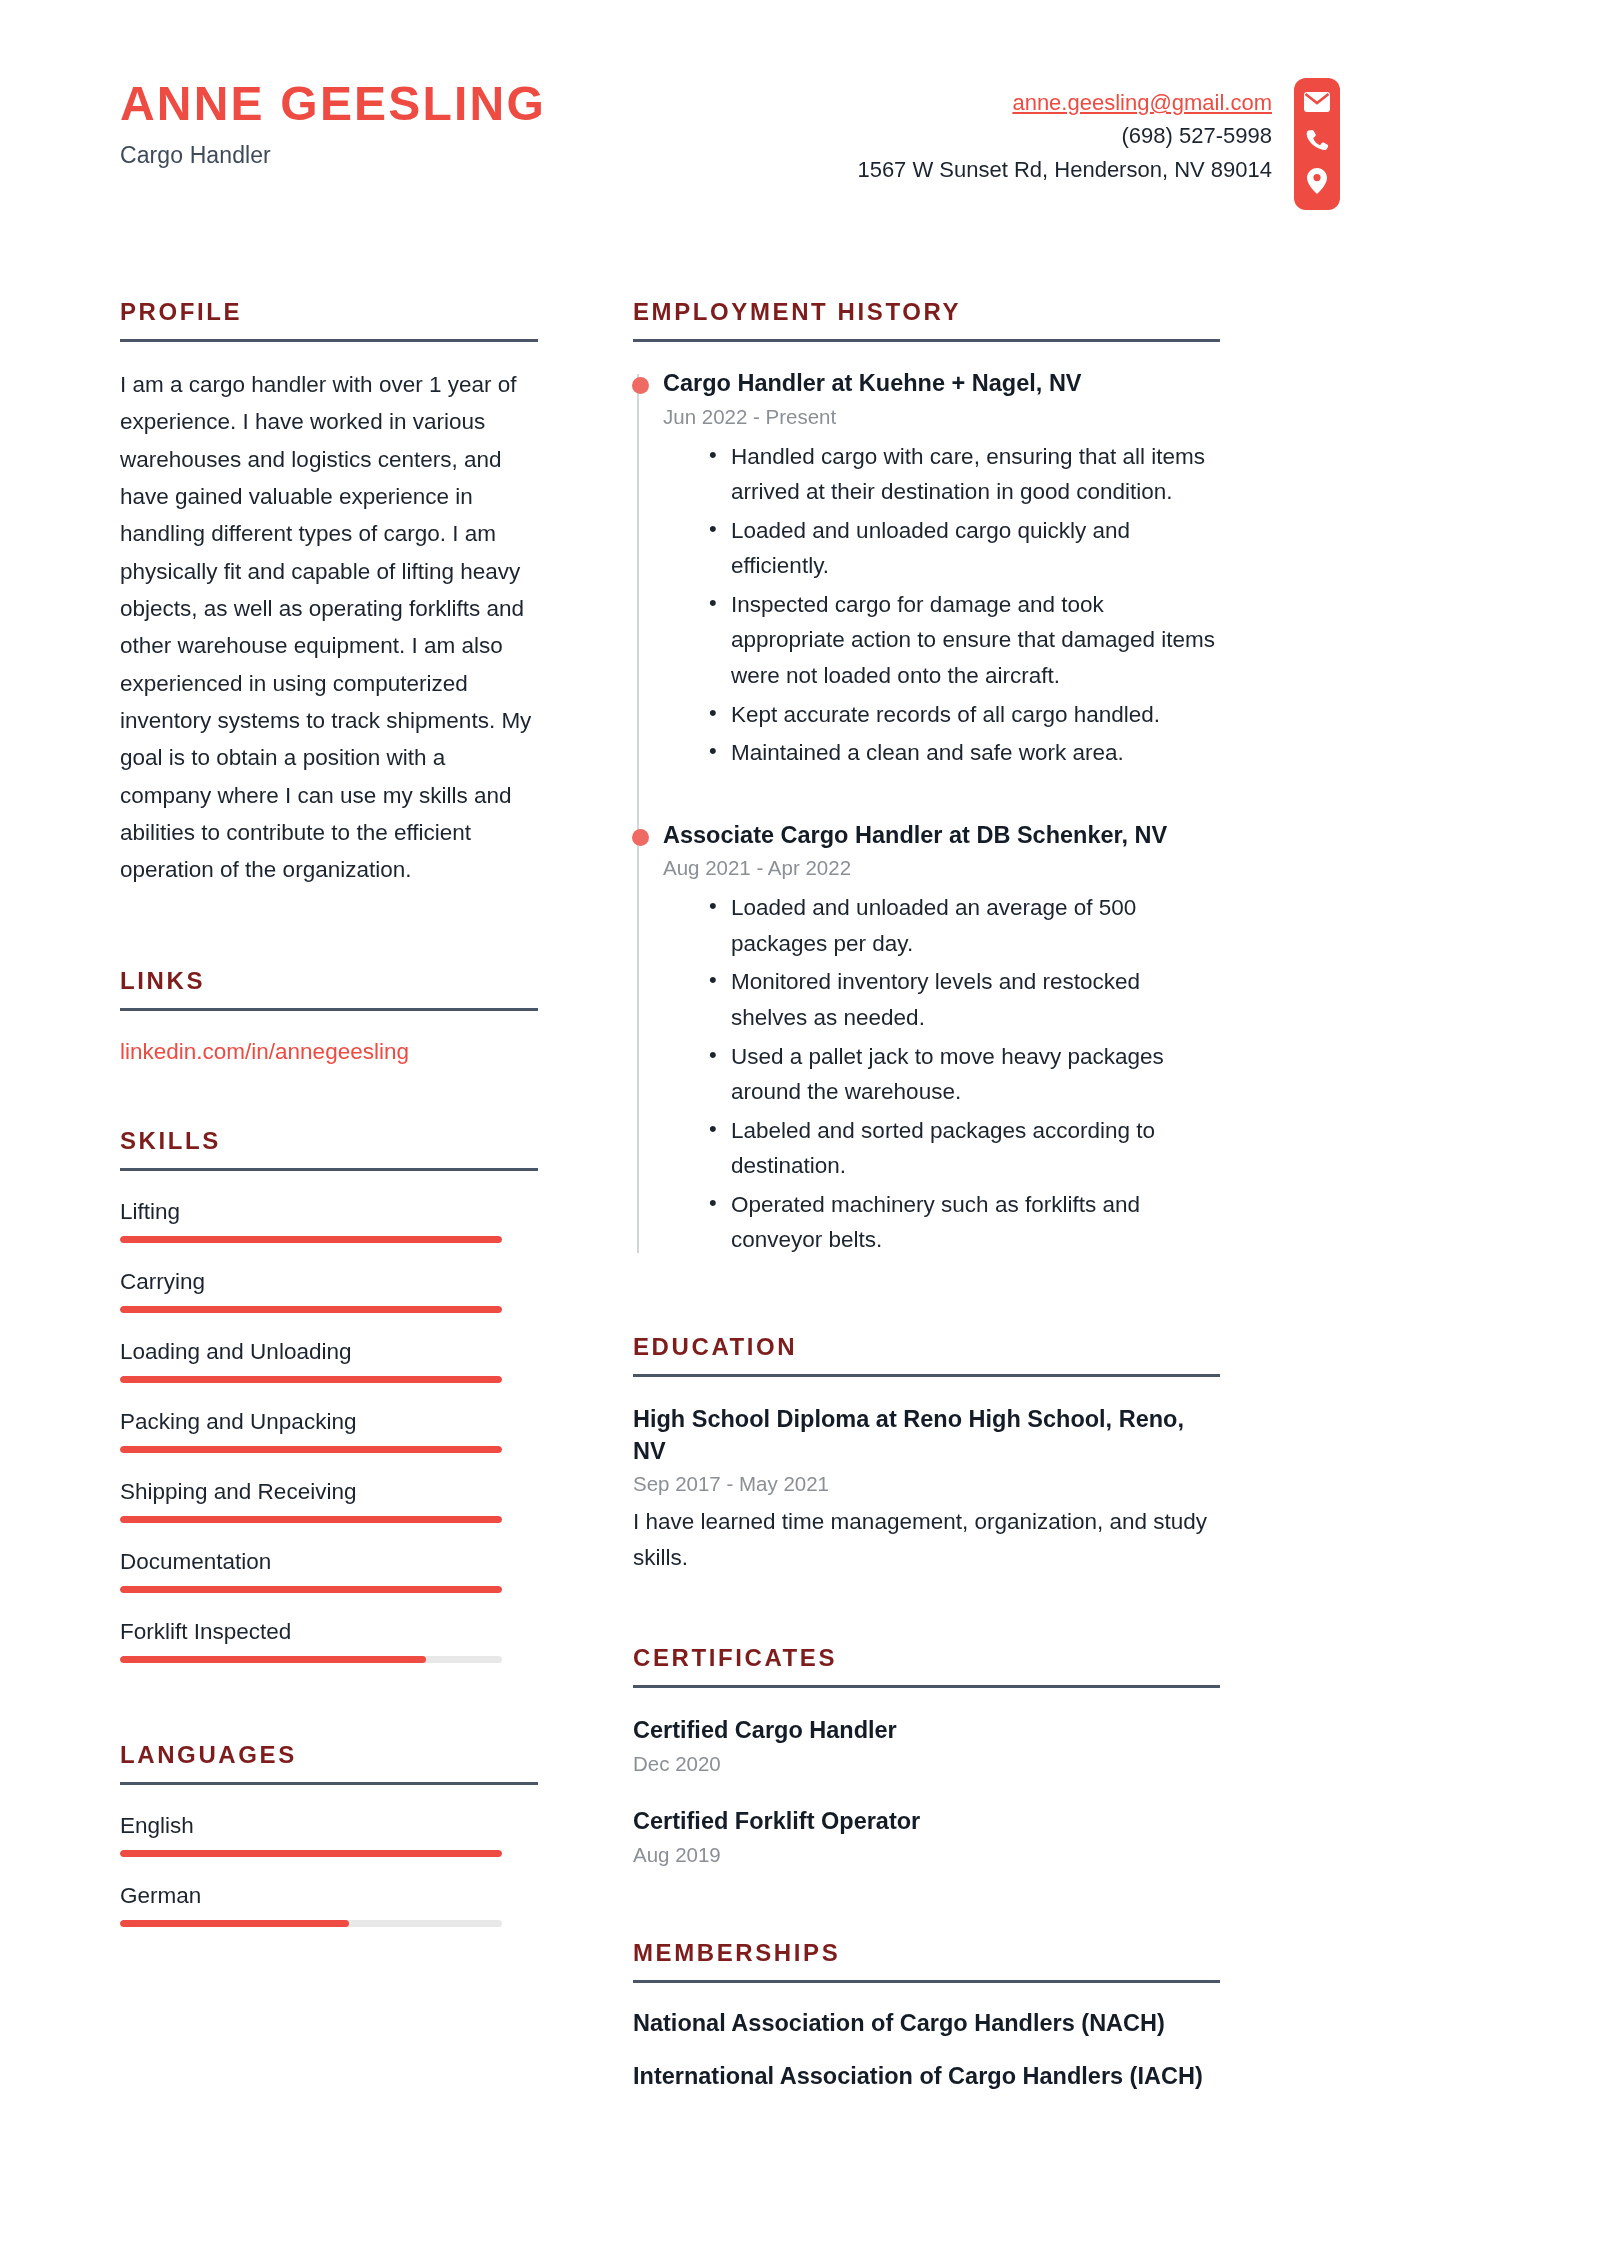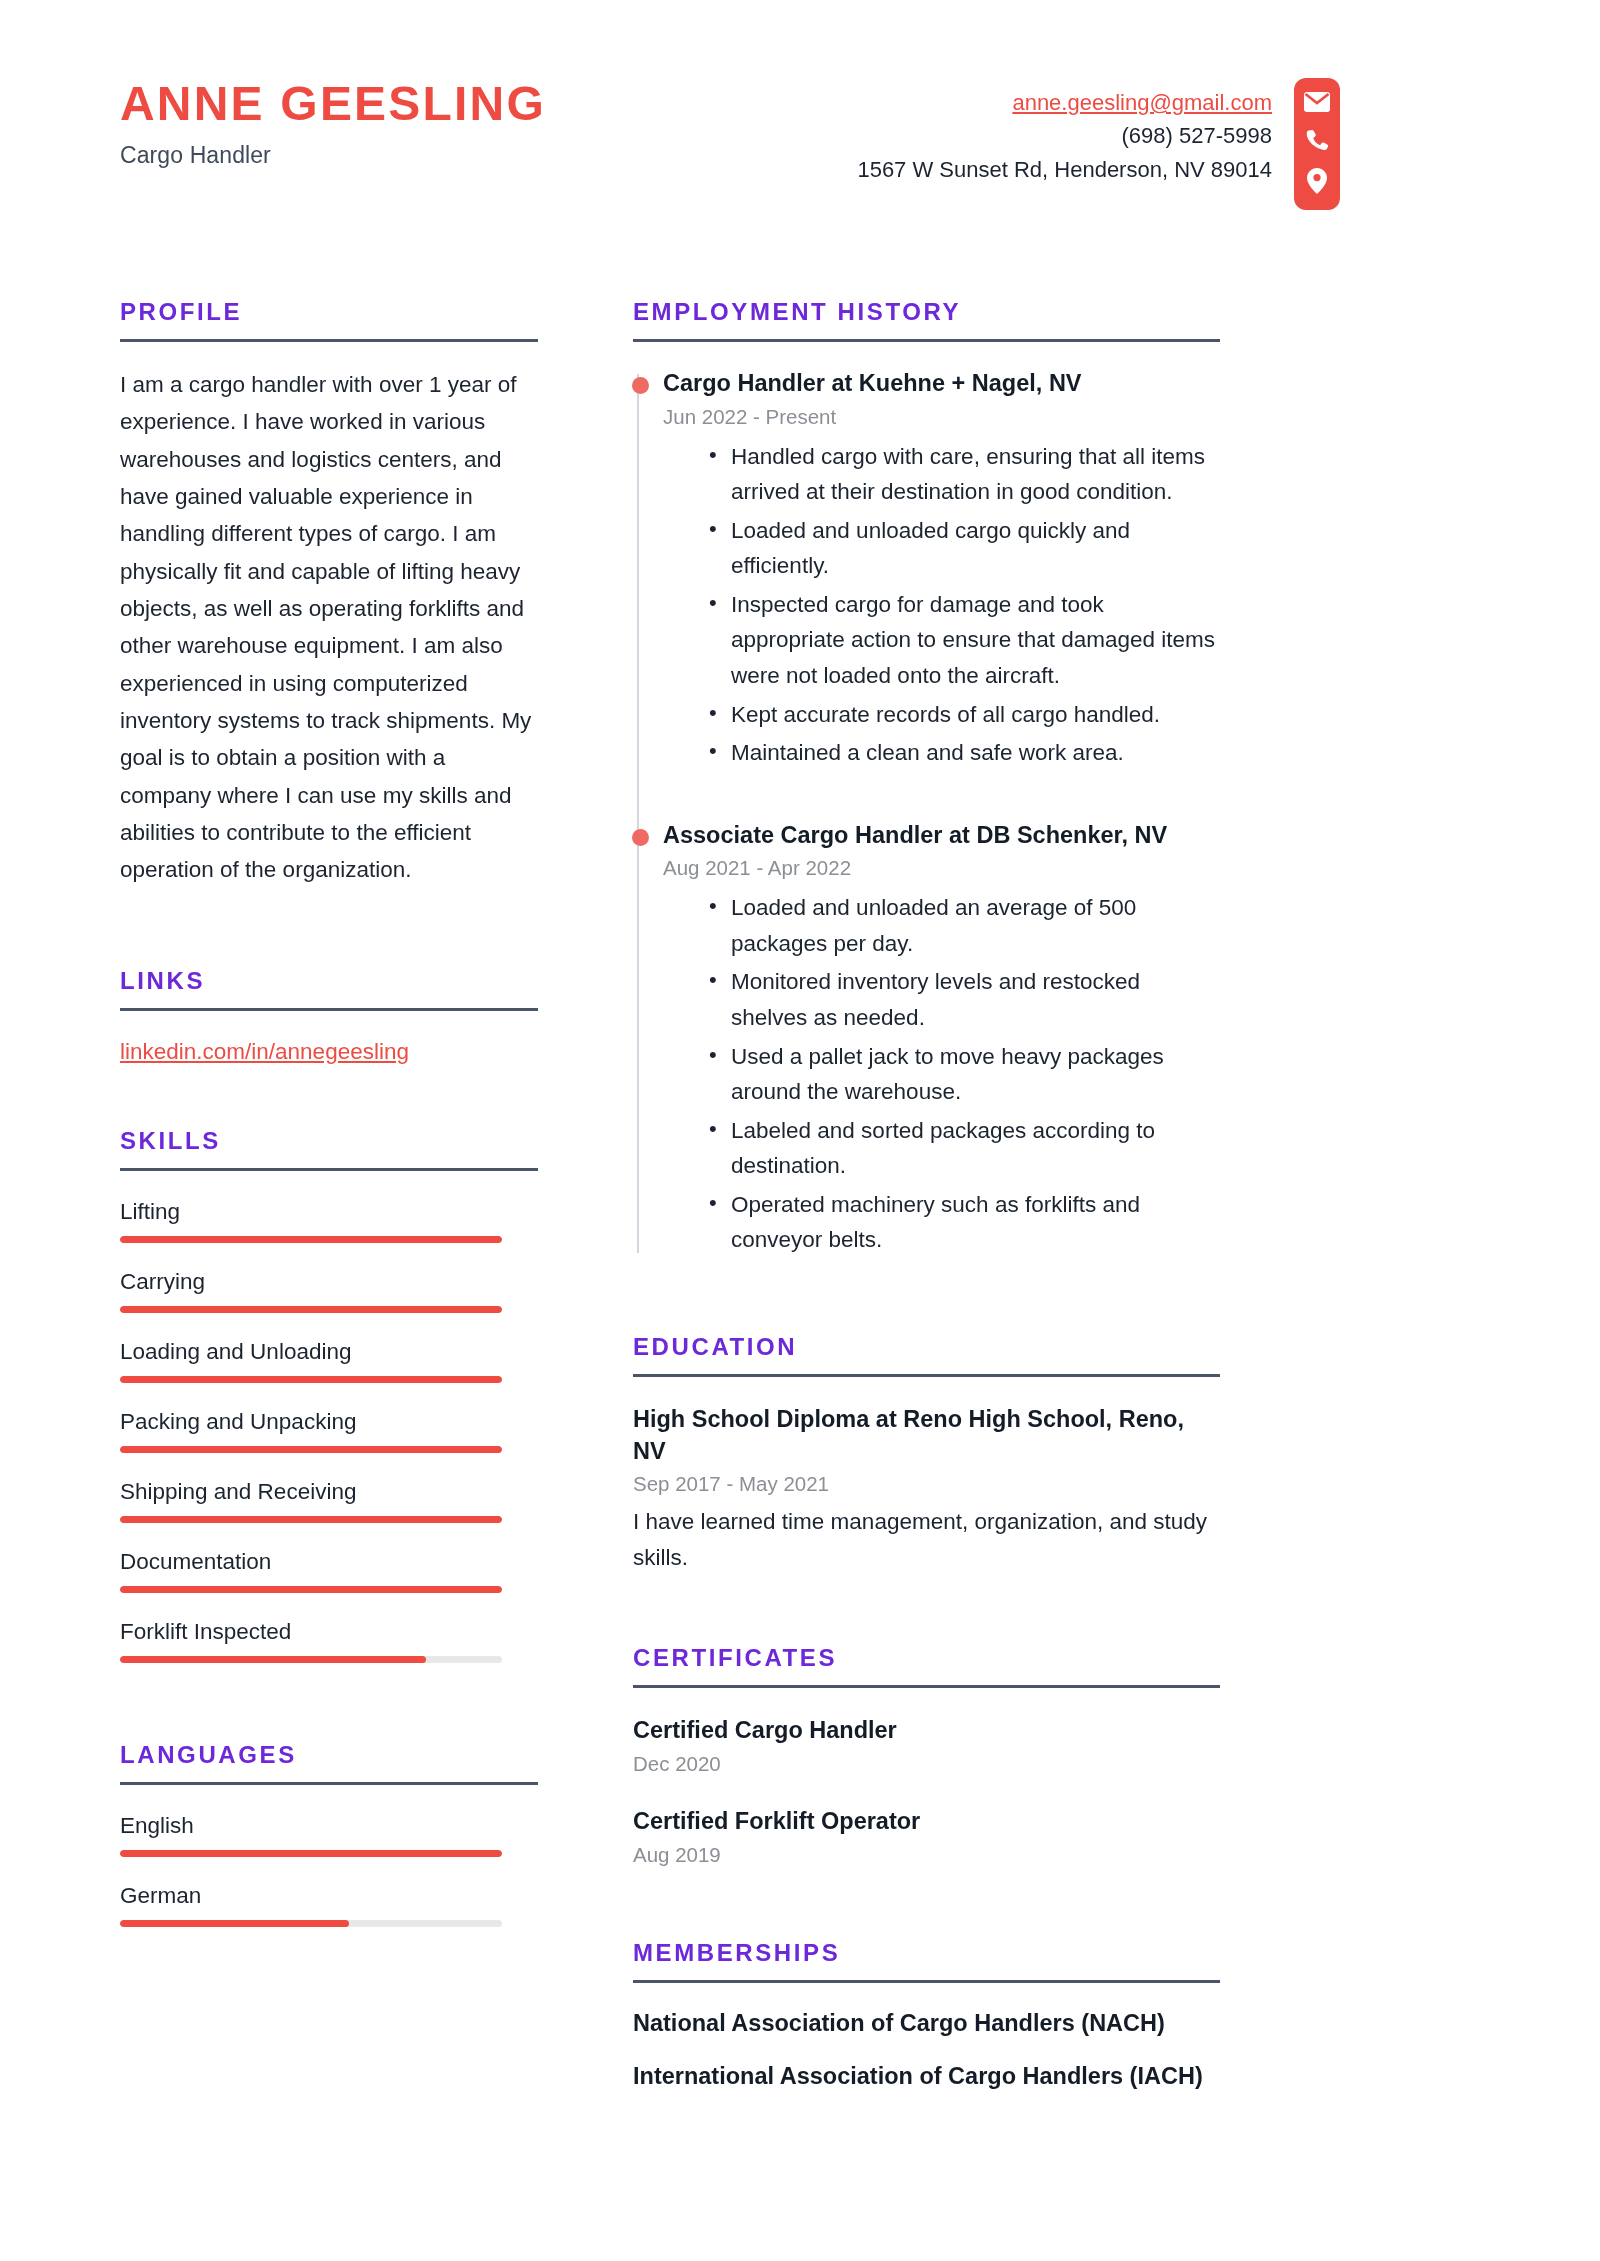--- a/index.html
+++ b/index.html
@@ -100,21 +100,21 @@
     align-items: flex-start;
   }
 
   .col-left  { width: 418px; flex: 0 0 418px; }
   .col-right { flex: 1 1 auto; padding-left: 95px; }
 
   
   .section { margin-bottom: 0; }
 
   .section-title {
-    color: #6d28d9;
+    color: #7f1d1d;
     font-size: 24px;
     font-weight: bold;
     letter-spacing: 2.6px;
     padding-bottom: 13px;
   }
 
   .section-rule {
     height: 3px;
     background: #4a5568;
     width: 100%;
@@ -129,21 +129,20 @@
   }
 
   .sp-links   { margin-top: 78px; }
   .sp-skills  { margin-top: 62px; }
   .sp-langs   { margin-top: 78px; }
 
   .link-item {
     margin-top: 28px;
     font-size: 22.5px;
     color: #ee4b42;
-    text-decoration: underline;
     display: inline-block;
     cursor: pointer;
   }
 
   .bar-item { margin-top: 26px; }
   .bar-item:first-of-type { margin-top: 28px; }
 
   .bar-label {
     font-size: 22.5px;
     color: #1c2430;

